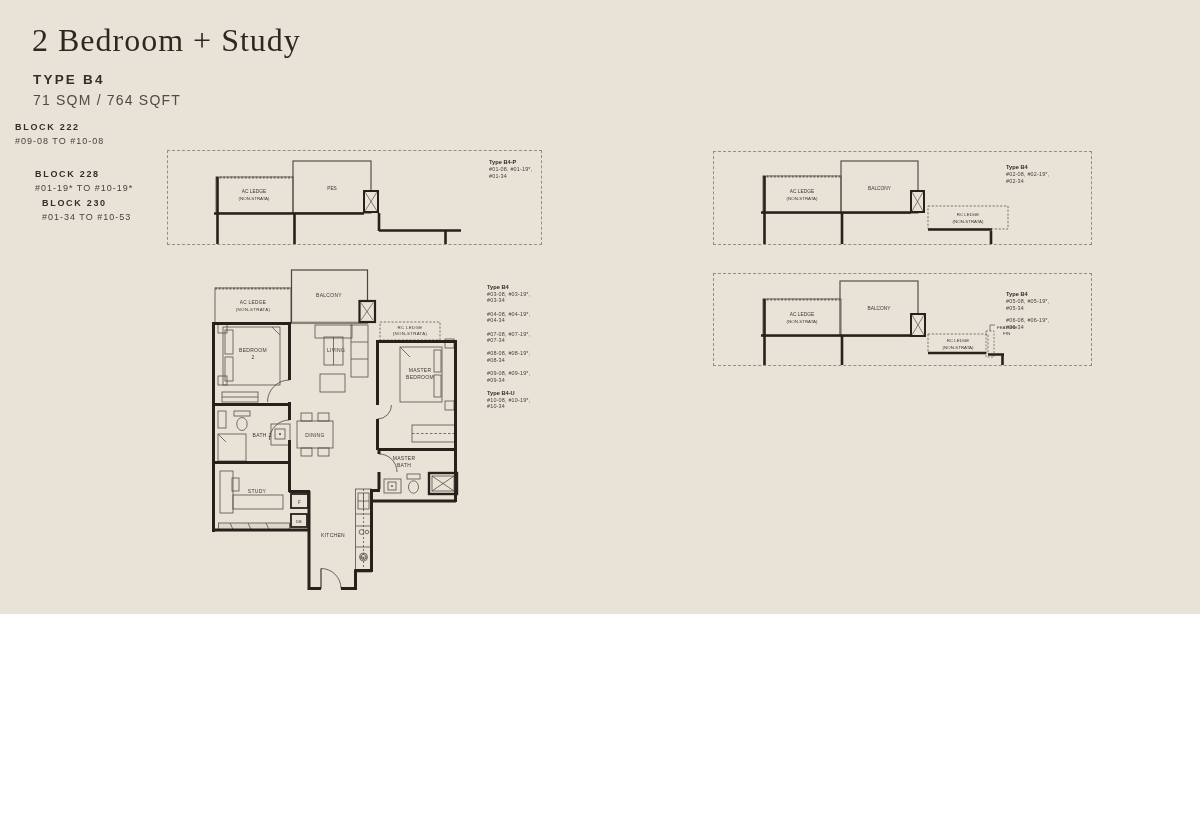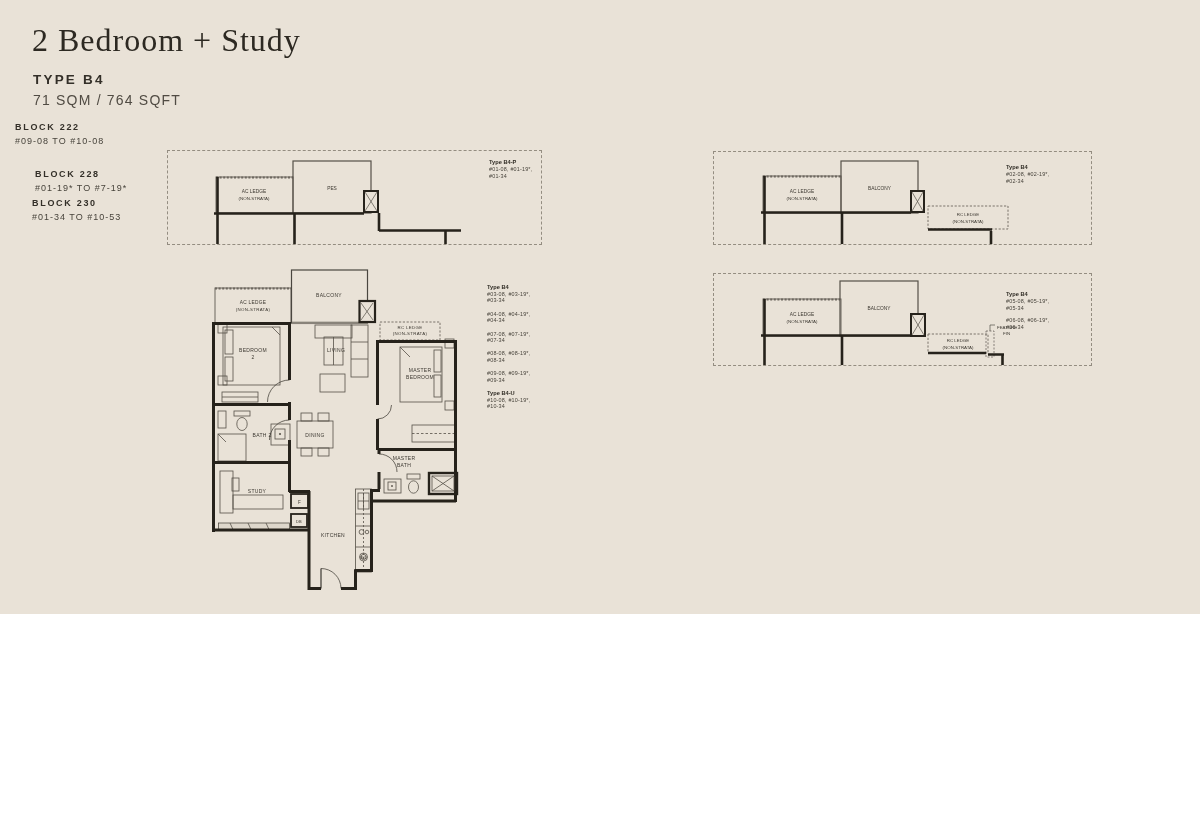--- a/index.html
+++ b/index.html
@@ -146,23 +146,23 @@
   <div class="abs serif-title" style="left:32px;top:22px;">2 Bedroom + Study</div>
   <div class="abs type-label" style="left:33px;top:72px;">TYPE B4</div>
   <div class="abs area-label" style="left:33px;top:92px;">71 SQM / 764 SQFT</div>
 
   <div class="abs" style="left:15px;top:122px;">
     <div class="blk-name">BLOCK 222</div>
     <div class="blk-range">#09-08 TO #10-08</div>
   </div>
   <div class="abs" style="left:35px;top:160px;margin-top:9px;">
     <div class="blk-name">BLOCK 228</div>
-    <div class="blk-range">#01-19* TO #7-19*</div>
-  </div>
-  <div class="abs" style="left:32px;top:198px;">
+    <div class="blk-range">#01-19* TO #10-19*</div>
+  </div>
+  <div class="abs" style="left:42px;top:198px;">
     <div class="blk-name">BLOCK 230</div>
     <div class="blk-range">#01-34 TO #10-53</div>
   </div>
 
   <div class="abs panel" style="left:167px;top:150px;width:373px;height:93px;">
     <svg width="373" height="93" viewBox="0 0 373 93">
       <rect x="48" y="26" width="77" height="36" fill="none" stroke="#6d675f" stroke-width="1"></rect>
       <path d="M48,26.5 H125" stroke="#6d675f" stroke-width="1.8" stroke-dasharray="2,1.6" fill="none"></path>
       <rect x="125" y="10" width="78" height="52" fill="none" stroke="#555048" stroke-width="1.2"></rect>
       <path d="M46,62.5 H196" stroke="#26221b" stroke-width="2.6" fill="none"></path>

